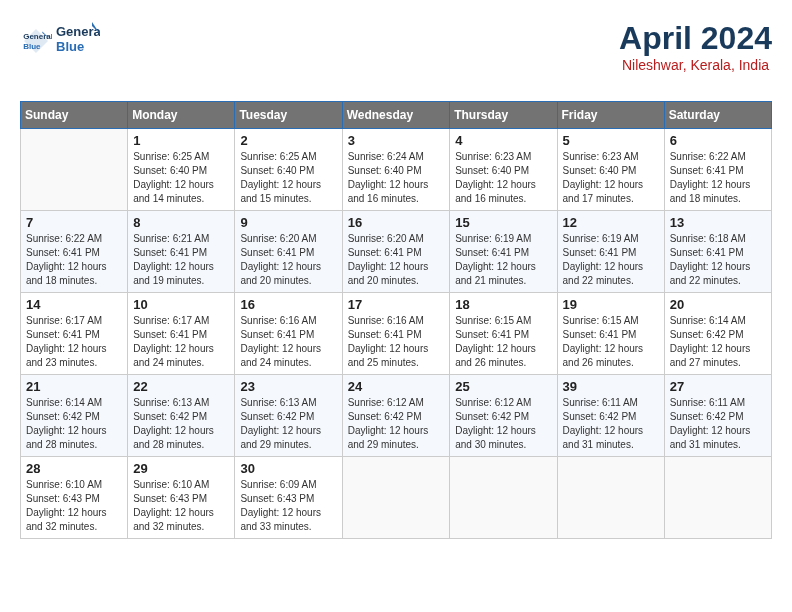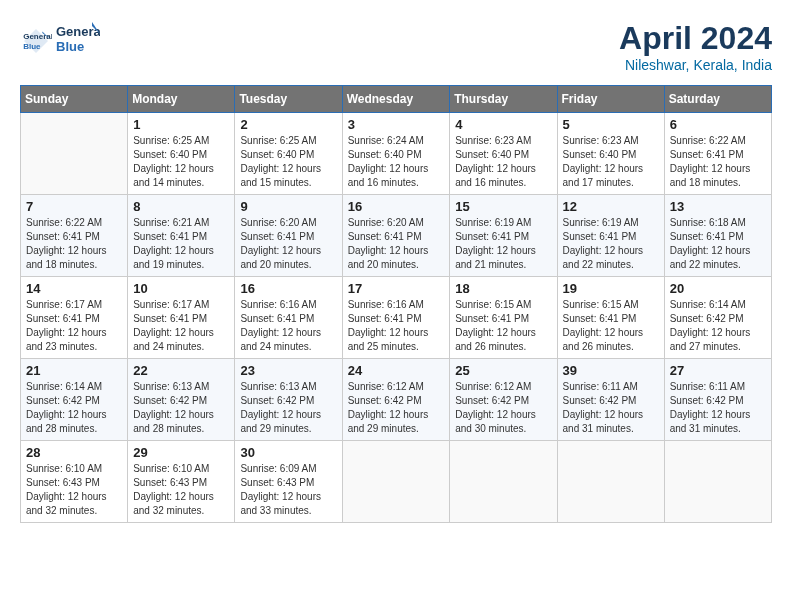--- a/index.html
+++ b/index.html
@@ -7,42 +7,42 @@
       font-family: Arial, sans-serif;
       background: #fff;
       width: 792px;
       min-height: 612px;
       padding: 20px;
     }
     .header {
       display: flex;
       justify-content: space-between;
       align-items: flex-start;
-      margin-bottom: 12px;
+      margin-bottom: 28px;
     }
     .logo {
       display: flex;
       align-items: center;
     }
     .logo-icon {
       width: 32px;
       height: 32px;
       margin-right: 4px;
     }
     .title-block {
-      text-align: right;
+      text-align: center;
     }
     .month-title {
       font-size: 32px;
       font-weight: bold;
       color: #1a3a5c;
     }
     .subtitle {
       font-size: 14px;
-      color: #0369a1;
+      color: #b91c1c;
     }
     table {
       width: 100%;
       border-collapse: collapse;
       font-size: 11px;
     }
     thead tr th {
       background-color: #737373;
       color: #fff;
       padding: 6px 4px;

